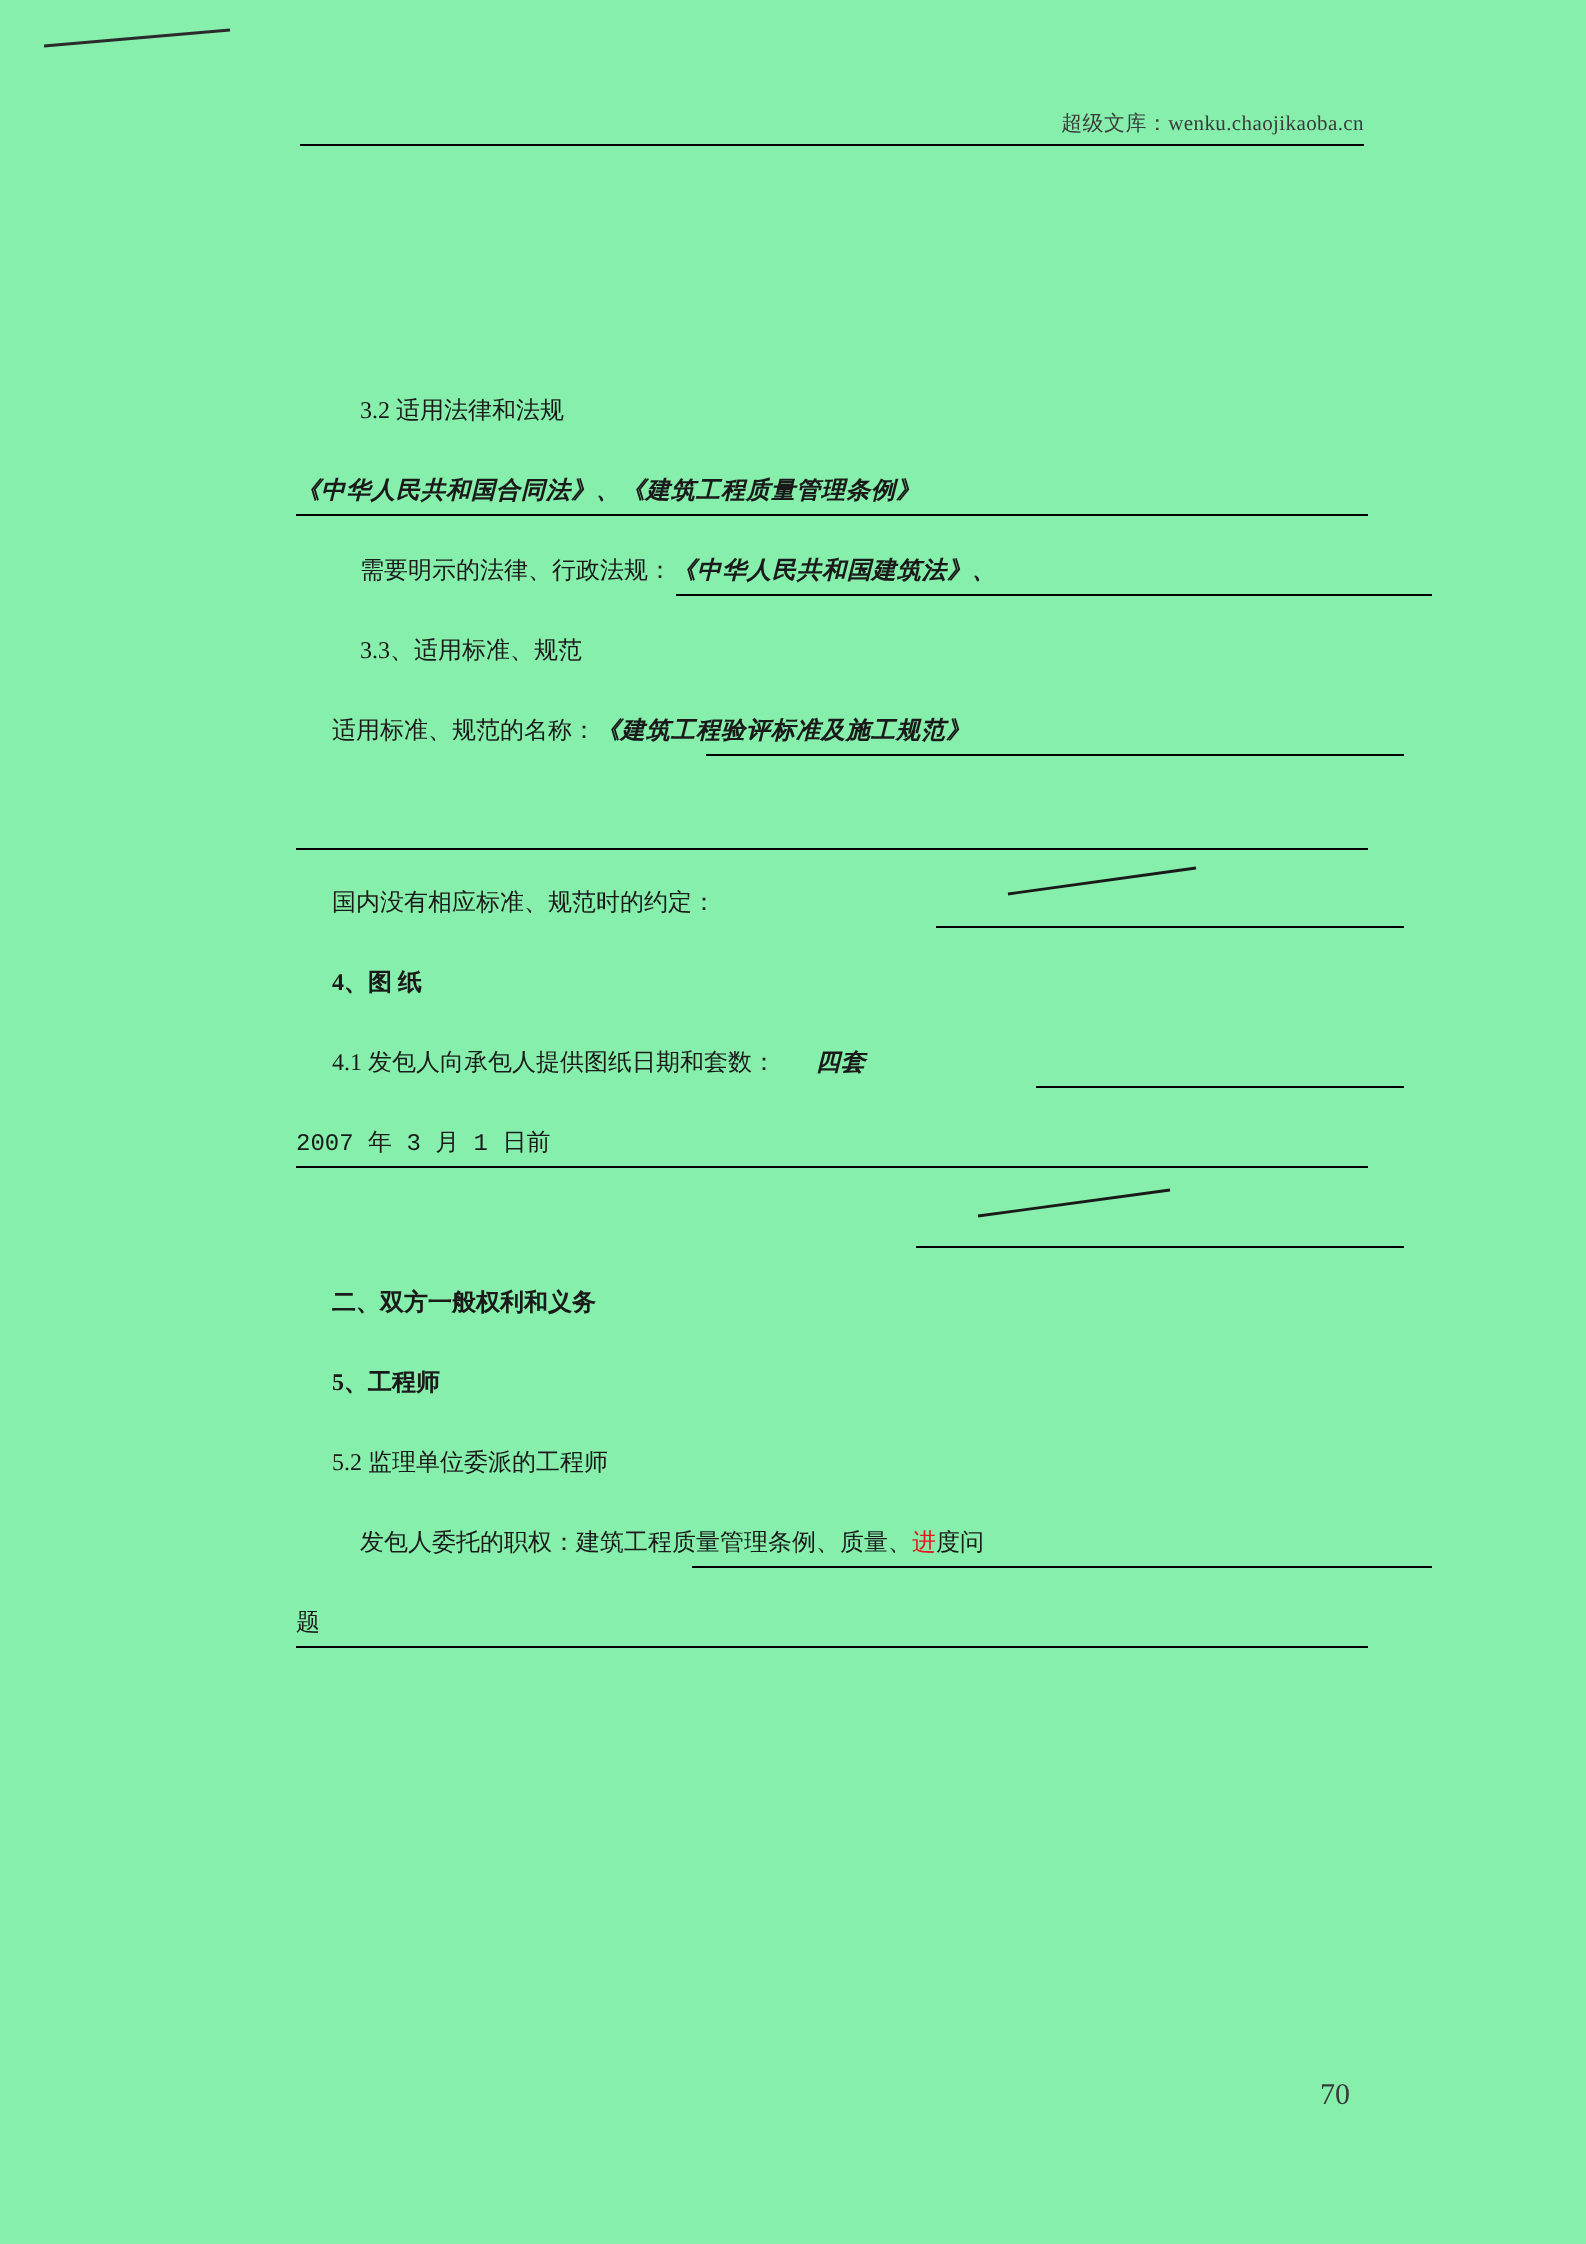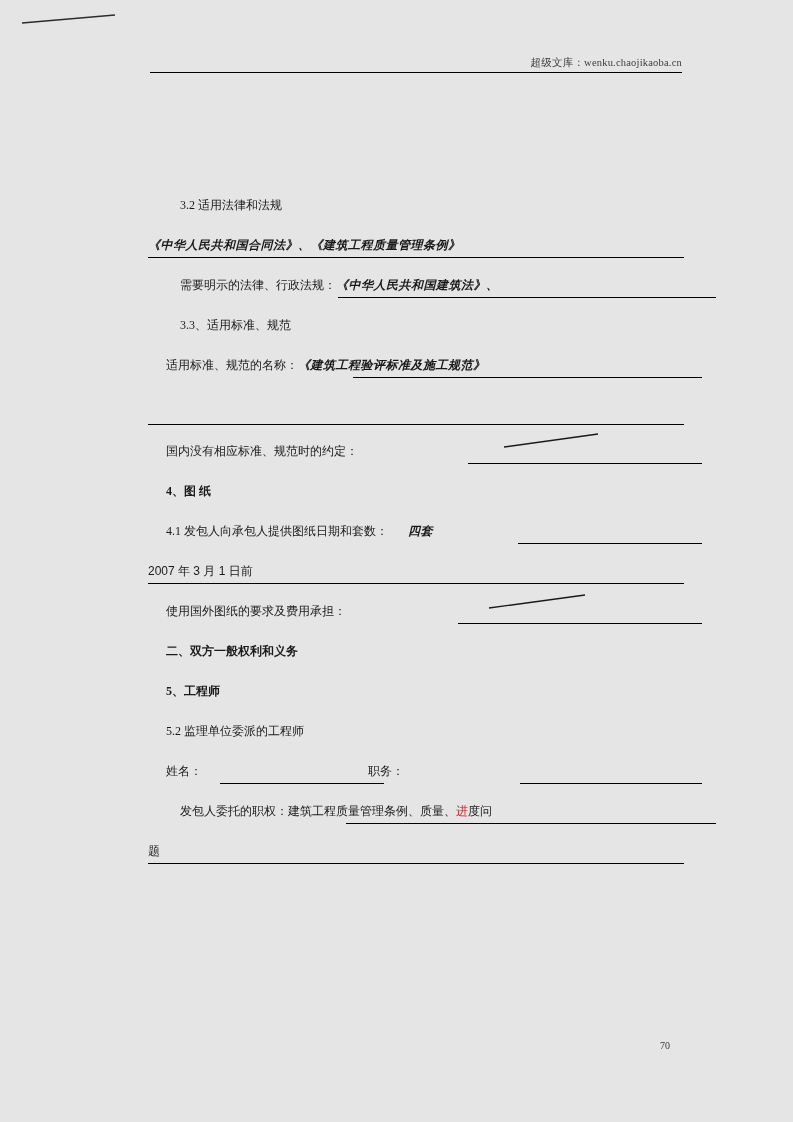--- a/index.html
+++ b/index.html
@@ -9,21 +9,21 @@
     background: #ffffff;
   }
   body {
     font-family: "Liberation Serif", "DejaVu Serif", serif;
     color: #1a1a1a;
   }
   .page {
     position: relative;
     width: 793px;
     height: 1122px;
-    background: #e5e5e5;
+    background: #86efac;
     overflow: hidden;
     box-sizing: border-box;
   }
 
   
   .corner-mark {
     position: absolute;
     left: 22px;
     top: 14px;
     width: 94px;
@@ -84,21 +84,21 @@
   }
 
   
   .fill {
     font-family: "DejaVu Serif", "Liberation Serif", serif;
     font-style: italic;
     font-weight: 600;
     letter-spacing: 0.5px;
   }
   .fill-plain {
-    font-family: Liberation Sans, sans-serif;
+    font-family: Liberation Mono, monospace;
     margin-top: 33px;
   }
   .red { color: #e8151c; }
 
   
   .rule {
     position: absolute;
     height: 0;
     border-top: 1px solid #000;
     bottom: 7px;
@@ -116,21 +116,21 @@
     position: absolute;
     pointer-events: none;
   }
   .slash svg { display: block; }
 
   
   .page-number {
     position: absolute;
     left: 660px;
     top: 1040px;
-    font-size: 10px;
+    font-size: 15px;
     color: #3a3a3a;
     font-family: "Liberation Serif", "DejaVu Serif", serif;
     text-align: right;
   }
 </style>
 </head>
 <body>
 
 <div class="page">
 
@@ -194,46 +194,41 @@
       <span class="rule" style="left:370px; right:-18px;"></span>
     </div>
 
     <div class="line">
       <span class="fill-plain">2007 年 3 月 1 日前</span>
       <span class="rule" style="left:0; right:0;"></span>
     </div>
 
 
     <div class="line indent-sm">
-      <span class="label">使用国外图纸的要求及费用承担：</span><span class="fill"></span>
+      <span class="fill"></span>
       <span class="rule" style="left:310px; right:-18px;"></span>
       <span class="slash" style="left:340px; top:3px;">
         <svg width="98" height="16" viewBox="0 0 98 16">
           <line x1="1" y1="14" x2="97" y2="1" stroke="#1a1a1a" stroke-width="1.4"></line>
         </svg>
       </span>
     </div>
 
     <div class="line indent-sm">
       <span class="label bold">二、双方一般权利和义务</span>
     </div>
 
     <div class="line indent-sm">
       <span class="label bold">5、工程师</span>
     </div>
 
     <div class="line indent-sm">
       <span class="label">5.2 监理单位委派的工程师</span>
     </div>
 
-    <div class="line indent-sm">
-      <span class="label">姓名：</span><span class="fill"></span><span style="display:inline-block; width:166px;"></span><span class="label">职务：</span><span class="fill"></span>
-      <span class="rule" style="left:72px; width:164px;"></span>
-      <span class="rule" style="left:372px; right:-18px;"></span>
-    </div>
 
     <div class="line indent">
       <span class="label">发包人委托的职权：</span><span class="label">建筑工程质量管理条例、质量、</span><span class="label red">进</span><span class="label">度问</span>
       <span class="rule" style="left:198px; right:-32px;"></span>
     </div>
 
     <div class="line">
       <span class="label">题</span>
       <span class="rule" style="left:0; right:0;"></span>
     </div>

